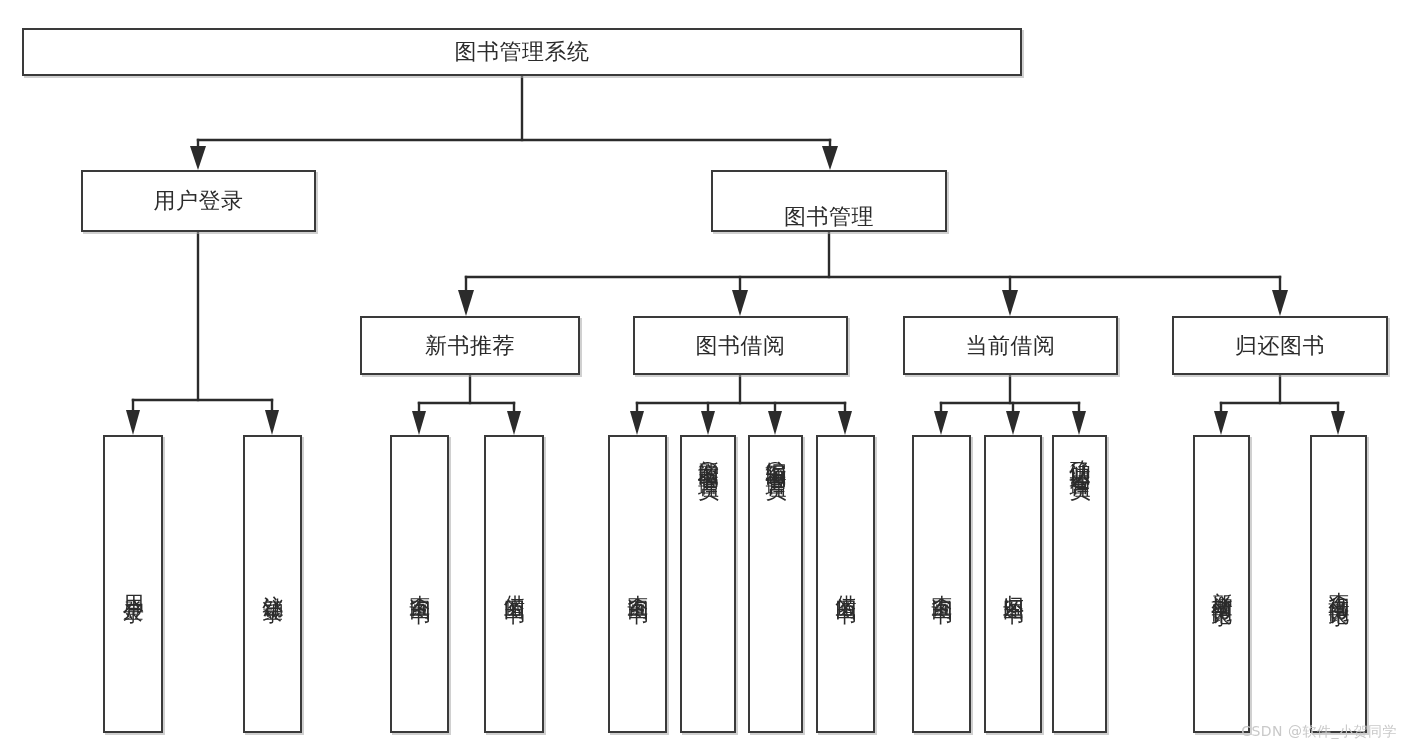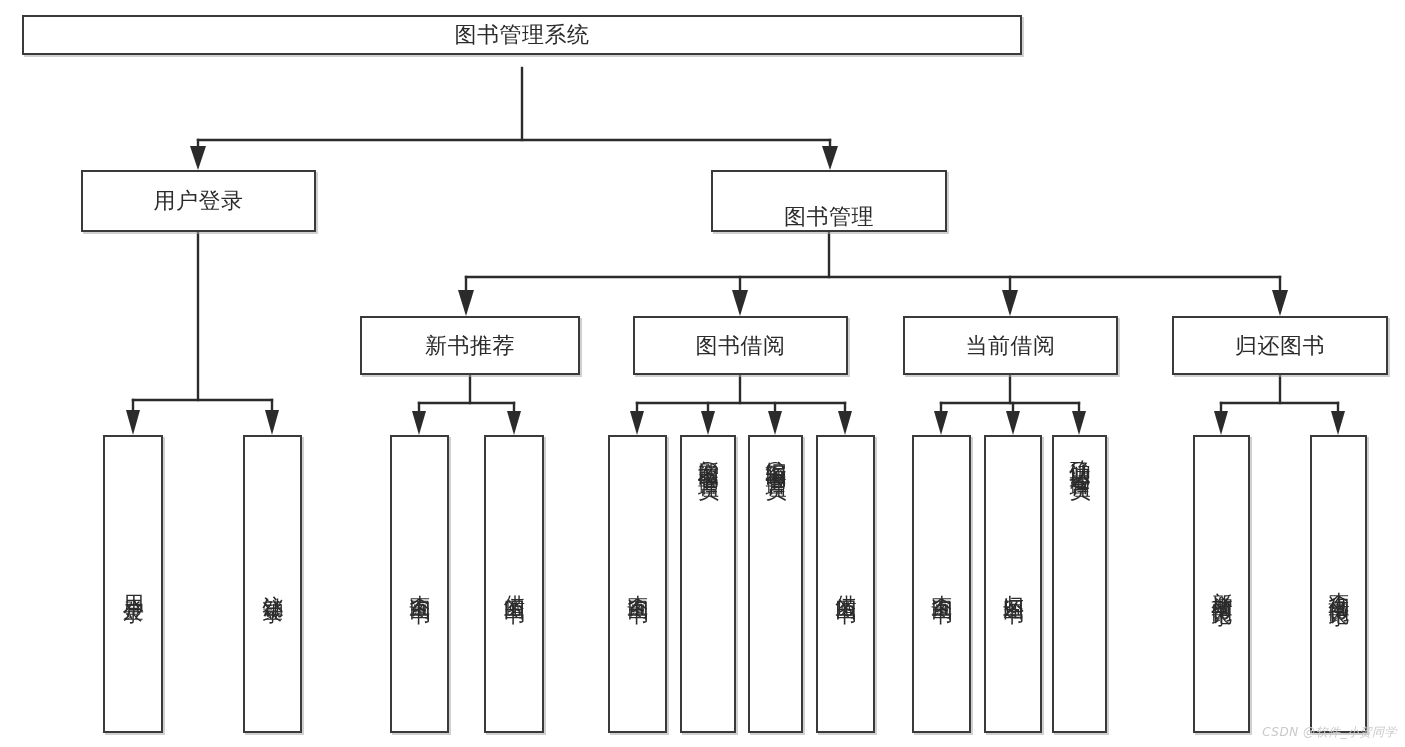--- a/index.html
+++ b/index.html
@@ -54,25 +54,24 @@
     position: absolute;
     left: 0; top: 0;
     width: 1405px;
     height: 747px;
     pointer-events: none;
   }
   #watermark {
     position: absolute;
     right: 8px;
     bottom: 6px;
-    font-size: 12px;
+    font-size: 14px;
     color: #c9c9c9;
     white-space: nowrap;
     letter-spacing: 0.5px;
-    font-style: italic;
   }
 </style>
 </head>
 <body>
 
 <div id="diagram-root">
 
   <svg id="edges" viewBox="0 0 1405 747" width="1405" height="747" xmlns="http://www.w3.org/2000/svg">
     <defs>
       <marker id="arrow" viewBox="0 0 12 14" refX="6" refY="13" markerWidth="11" markerHeight="13" orient="auto-start-reverse" markerUnits="userSpaceOnUse">
@@ -144,21 +143,21 @@
 
       <path d="M 941 435 L 934 411 L 948 411 Z"></path>
       <path d="M 1013 435 L 1006 411 L 1020 411 Z"></path>
       <path d="M 1079 435 L 1072 411 L 1086 411 Z"></path>
 
       <path d="M 1221 435 L 1214 411 L 1228 411 Z"></path>
       <path d="M 1338 435 L 1331 411 L 1345 411 Z"></path>
     </g>
   </svg>
 
-  <div class="node" style="left: 22px; top: 15px; width: 1000px; height: 40px; align-items: center;">
+  <div class="node" style="left: 22px; top: 28px; width: 1000px; height: 48px; align-items: center;">
     <span class="label">图书管理系统</span>
   </div>
 
   <div class="node" style="left: 81px; top: 170px; width: 235px; height: 62px;">
     <span class="label">用户登录</span>
   </div>
   <div class="node" style="left: 711px; top: 170px; width: 236px; height: 62px; align-items: flex-end;">
     <span class="label">图书管理</span>
   </div>
 

